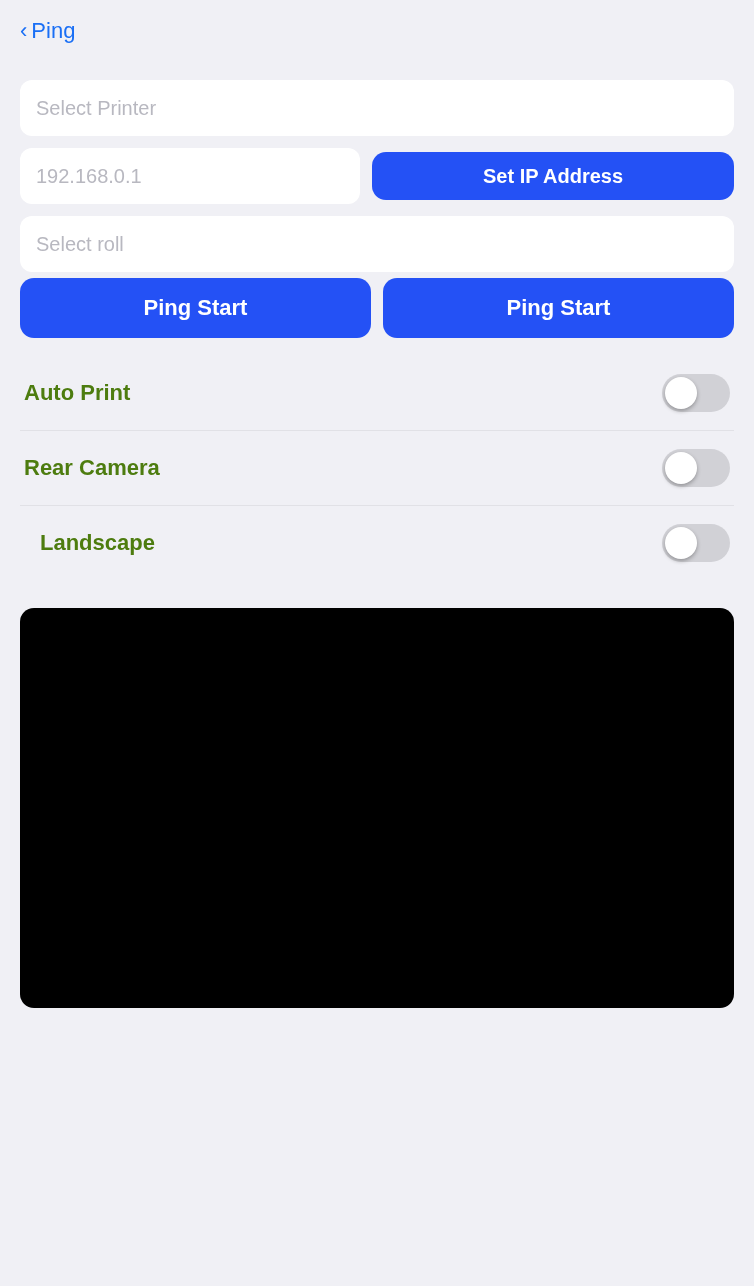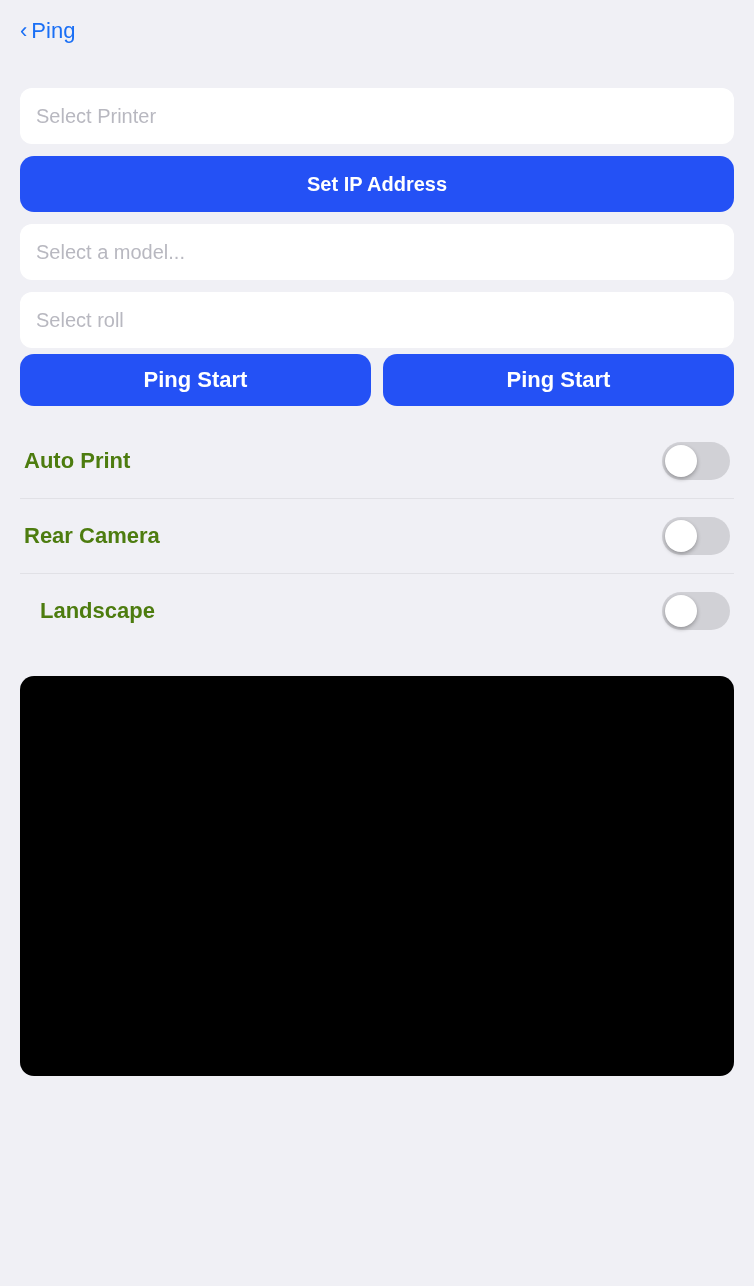--- a/index.html
+++ b/index.html
@@ -46,21 +46,21 @@
       font-size: 22px;
       color: #1a6ff5;
       font-weight: 300;
     }
 
     
     .form-section {
       display: flex;
       flex-direction: column;
       gap: 12px;
-      margin-top: 24px;
+      margin-top: 16px;
     }
 
     
     .ip-row {
       display: flex;
       gap: 12px;
       align-items: center;
     }
 
     .text-input {
@@ -82,42 +82,42 @@
     .ip-input {
       width: 340px;
       flex-shrink: 0;
     }
 
     .btn-blue {
       background-color: #2451f5;
       color: #ffffff;
       border: none;
       border-radius: 14px;
-      height: 56px;
+      height: 48px;
       padding: 0 24px;
       font-size: 20px;
       font-weight: 600;
       cursor: pointer;
       white-space: nowrap;
       flex: 1;
     }
 
     
     .ping-row {
       display: flex;
       gap: 12px;
       margin-top: 6px;
     }
 
     .btn-ping {
       background-color: #2451f5;
       color: #ffffff;
       border: none;
       border-radius: 14px;
-      height: 52px;
+      height: 60px;
       padding: 0 28px;
       font-size: 22px;
       font-weight: 600;
       cursor: pointer;
       flex: 1;
     }
 
     
     .toggles-section {
       margin-top: 18px;
@@ -202,24 +202,24 @@
       <span class="back-chevron">‹</span>
       <span>Ping</span>
     </button>
   </div>
 
   <div class="form-section">
 
     <input class="text-input" type="text" placeholder="Select Printer" style="">
 
     <div class="ip-row">
+      <input class="text-input ip-input" type="text" placeholder="192.168.0.1" style="">
       <button class="btn-blue">Set IP Address</button>
     </div>
 
-    <input class="text-input" type="text" placeholder="Select a model..." style="">
 
     <input class="text-input" type="text" placeholder="Select roll" style="">
 
   </div>
 
   <div class="ping-row">
     <button class="btn-ping">Ping Start</button>
     <button class="btn-ping">Ping Start</button>
   </div>
 

